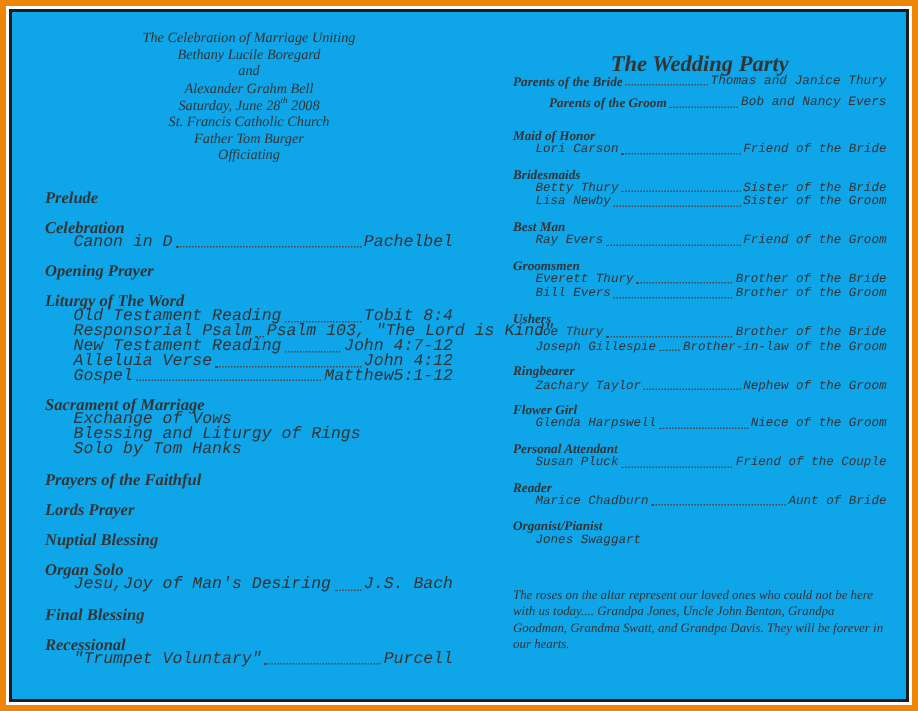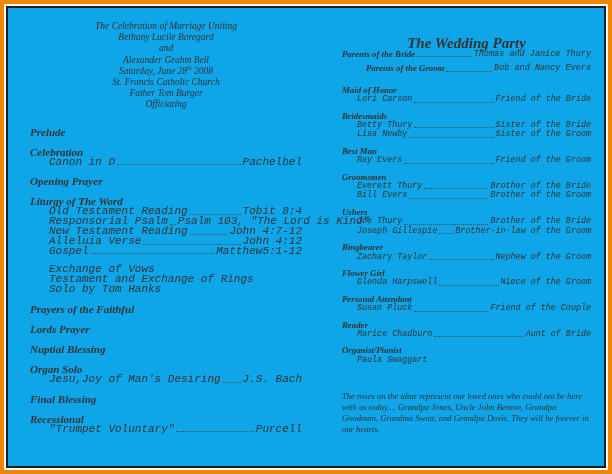--- a/index.html
+++ b/index.html
@@ -157,25 +157,26 @@
                 <span class="dots"></span>
                 <span class="val">John 4:12</span>
               </div>
               <div class="row item-row">
                 <span class="nm">Gospel</span>
                 <span class="dots"></span>
                 <span class="val">Matthew5:1-12</span>
               </div>
             </div>
             <div class="section">
+              <div class="section-title">Sacrament of Marriage</div>
               <div class="row item-row">
                 <span class="nm">Exchange of Vows</span>
               </div>
               <div class="row item-row">
-                <span class="nm">Testament and Exchange of Rings</span>
+                <span class="nm">Blessing and Liturgy of Rings</span>
               </div>
               <div class="row item-row">
                 <span class="nm">Solo by Tom Hanks</span>
               </div>
             </div>
             <div class="section">
               <div class="section-title">Prayers of the Faithful</div>
             </div>
             <div class="section">
               <div class="section-title">Lords Prayer</div>
@@ -305,21 +306,21 @@
               <div class="group-heading">Reader</div>
               <div class="row member-row">
                 <span class="nm">Marice Chadburn</span>
                 <span class="dots"></span>
                 <span class="val">Aunt of Bride</span>
               </div>
             </div>
             <div class="group">
               <div class="group-heading">Organist/Pianist</div>
               <div class="row member-row">
-                <span class="nm">Paula Swaggart</span>
+                <span class="nm">Jones Swaggart</span>
               </div>
             </div>
           </div>
         <p class="footnote">The roses on the altar represent our loved ones who could not be here with us today.... Grandpa Jones, Uncle John Benton, Grandpa Goodman, Grandma Swatt, and Grandpa Davis.  They will be forever in our hearts.</p>
       </div>
 
     </div>
   </div>
 </div>
 

